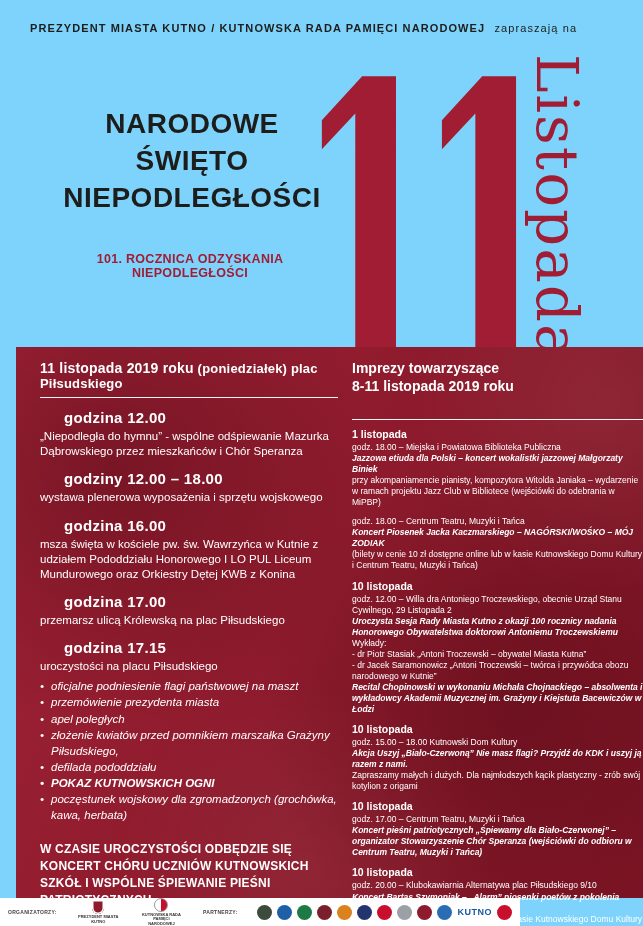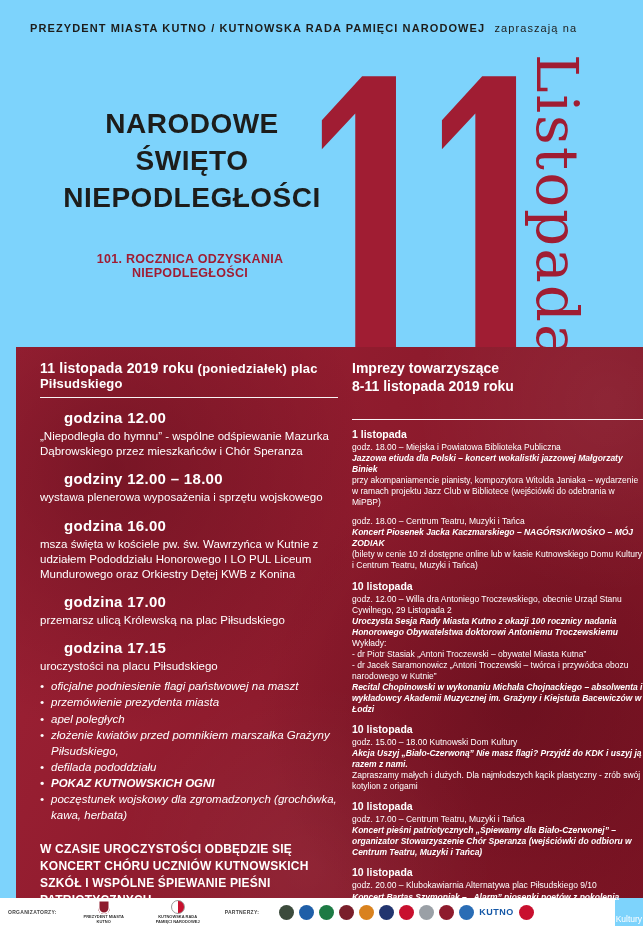--- a/index.html
+++ b/index.html
@@ -49,21 +49,21 @@
   .bullets{list-style:none;margin:4px 0 0;padding:0;font-style:italic;}
   .bullets li{font-size:11.5px;line-height:1.4;padding-left:11px;position:relative;}
   .bullets li::before{content:"•";position:absolute;left:0;top:0;}
   .bullets li.bold{font-weight:bold;}
   .note{margin-top:18px;font-weight:bold;font-size:12px;line-height:1.42;letter-spacing:0.2px;}
   .event{margin-top:8px;}
   .event .date{font-size:10.5px;font-weight:bold;margin-bottom:2px;}
   .event .line{font-size:8.5px;line-height:1.3;}
   .event .line.bold{font-weight:bold;font-style:italic;}
   
-  .footer{position:absolute;left:0;top:898px;width:615px;height:28px;background:#fff;
+  .footer{position:absolute;left:0;top:898px;width:520px;height:28px;background:#fff;
     display:flex;align-items:center;gap:20px;padding:12px 8px;box-sizing:border-box;}
   .flabel{font-size:5px;font-weight:bold;color:#444;letter-spacing:0.3px;white-space:nowrap;}
   .logo-item{display:flex;flex-direction:column;align-items:center;width:54px;}
   .logo-shield{width:12px;height:14px;background:#8e1b2d;border-radius:0 0 6px 6px;
     box-shadow:inset 0 0 0 1.5px #fff, inset 0 0 0 2.5px #8e1b2d;}
   .logo-ring{width:14px;height:14px;border-radius:50%;border:1px solid #999;
     background:conic-gradient(#c8102e 0 50%, #ffffff 50% 100%);box-sizing:border-box;}
   .caption{font-size:4px;line-height:1.15;text-align:center;color:#333;margin-top:1px;font-weight:bold;}
   .plogos{display:flex;align-items:center;gap:5px;flex:1;}
   .logo-dot{width:15px;height:15px;border-radius:50%;display:inline-block;flex:0 0 auto;}

